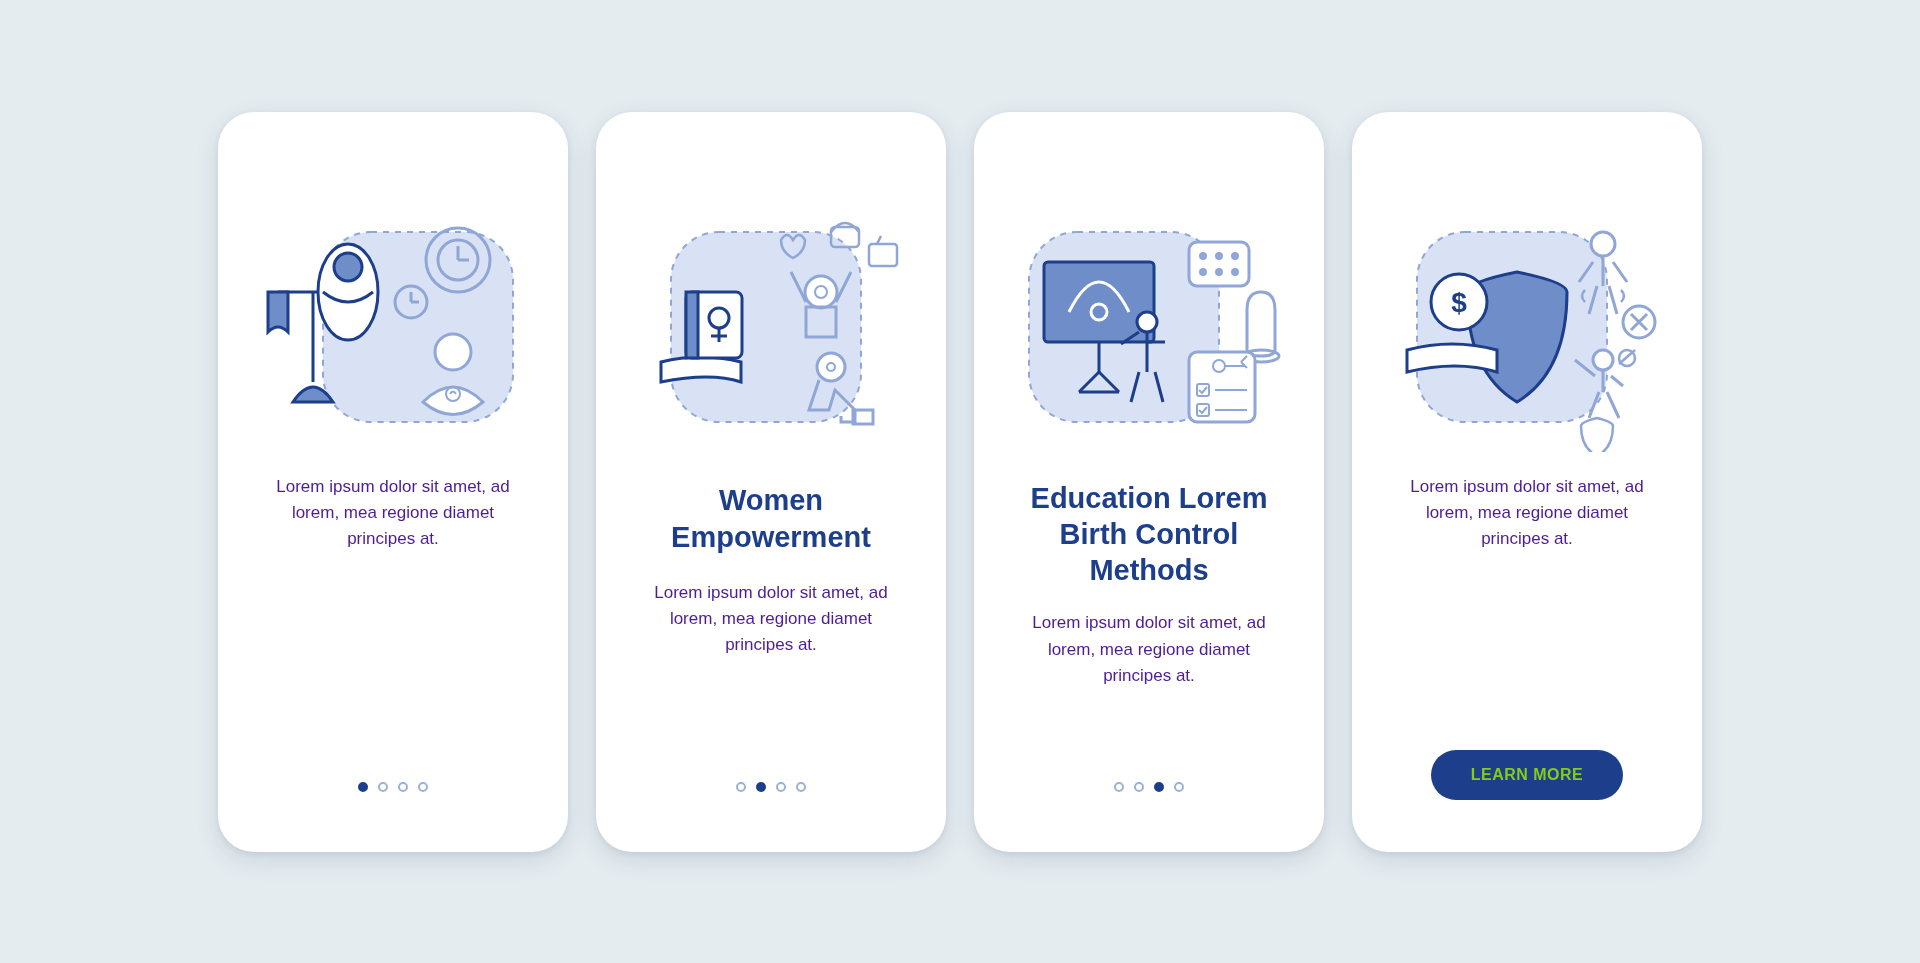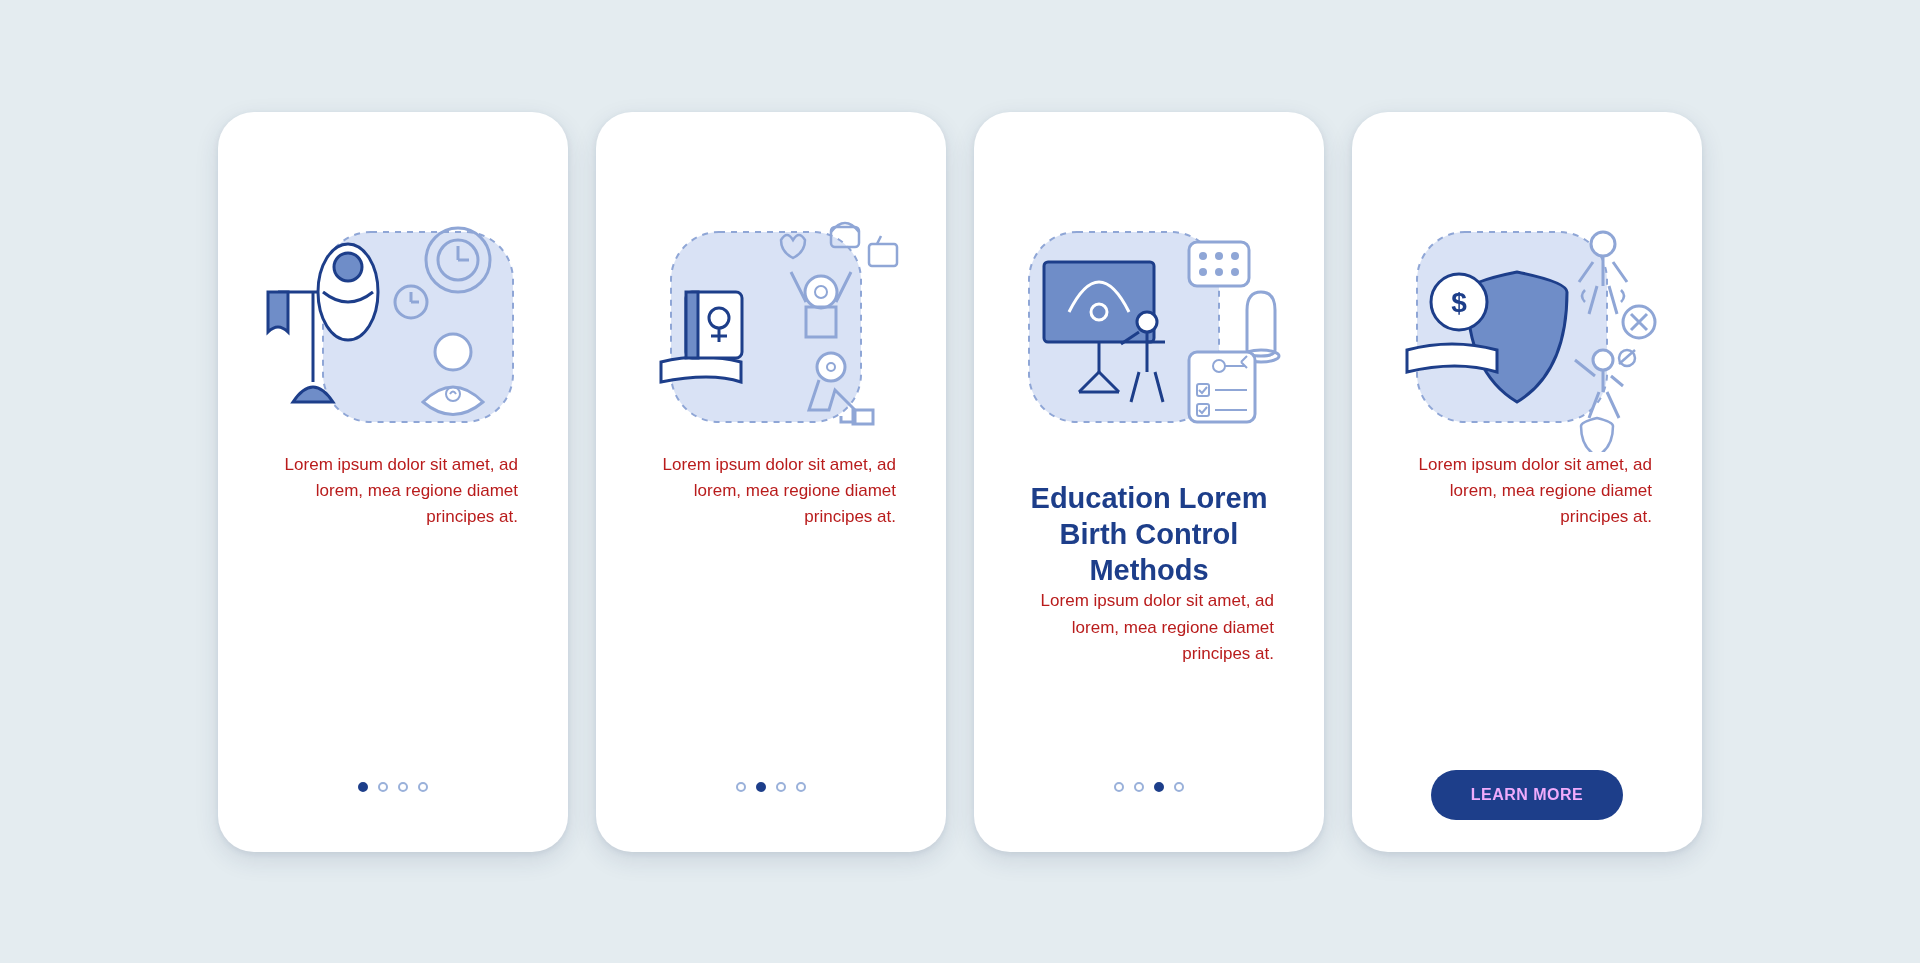--- a/index.html
+++ b/index.html
@@ -43,23 +43,24 @@
     line-height: 1.25;
     margin-top: 28px;
     min-height: 78px;
     display: flex;
     align-items: center;
     justify-content: center;
     white-space: pre-line;
   }
   .desc {
     font-size: 17px;
-    color: #b91c1c;
-    text-align: right;
+    color: #4c1d95;
+    text-align: center;
     line-height: 1.55;
+    margin-top: 22px;
     max-width: 250px;
   }
   .pager {
     position: absolute;
     bottom: 60px;
     display: flex;
     gap: 10px;
   }
   .dot {
     width: 10px;
@@ -67,23 +68,23 @@
     border-radius: 50%;
     border: 2px solid #9ab1da;
     background: transparent;
   }
   .dot.active {
     border-color: #1d3e8a;
     background: #1d3e8a;
   }
   .cta {
     position: absolute;
-    bottom: 32px;
+    bottom: 52px;
     background: #1d3e8a;
-    color: #f0abfc;
+    color: #84cc16;
     font-weight: 700;
     font-size: 16px;
     letter-spacing: .5px;
     border: none;
     border-radius: 30px;
     padding: 16px 40px;
     cursor: pointer;
   }
 </style>
 </head>
@@ -153,20 +154,22 @@
       <path d="M200 60 q14 -18 28 0" fill="none" stroke="#8fa6d6" stroke-width="2.5"></path>
       <rect x="238" y="72" width="28" height="22" rx="3" fill="none" stroke="#8fa6d6" stroke-width="2.5"></rect>
       <line x1="246" y1="72" x2="250" y2="64" stroke="#8fa6d6" stroke-width="2.5"></line>
 
       <circle cx="200" cy="195" r="14" fill="#fff" stroke="#8fa6d6" stroke-width="3"></circle>
       <circle cx="200" cy="195" r="4" fill="none" stroke="#8fa6d6" stroke-width="2"></circle>
       <path d="M188 208 l-10 30 h20 l6 -20 l20 20 v12 h-14 v-6" fill="none" stroke="#8fa6d6" stroke-width="3"></path>
       <rect x="222" y="238" width="20" height="14" fill="none" stroke="#8fa6d6" stroke-width="3"></rect>
     </svg>
   </div>
+  <h2 class="title">Women
+Empowerment</h2>
   <p class="desc">Lorem ipsum dolor sit amet, ad lorem, mea regione diamet principes at.</p>
   <div class="pager">
     <span class="dot"></span>
     <span class="dot active"></span>
     <span class="dot"></span>
     <span class="dot"></span>
   </div>
 </div>
 
 <div class="card">

